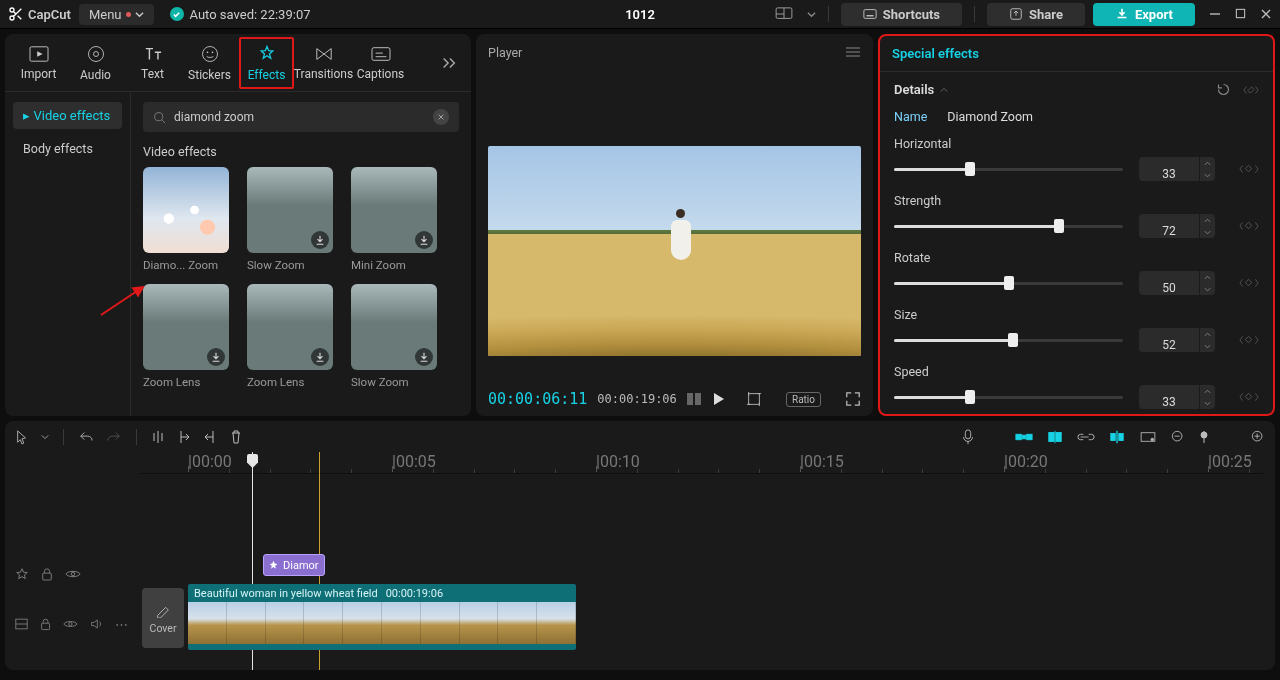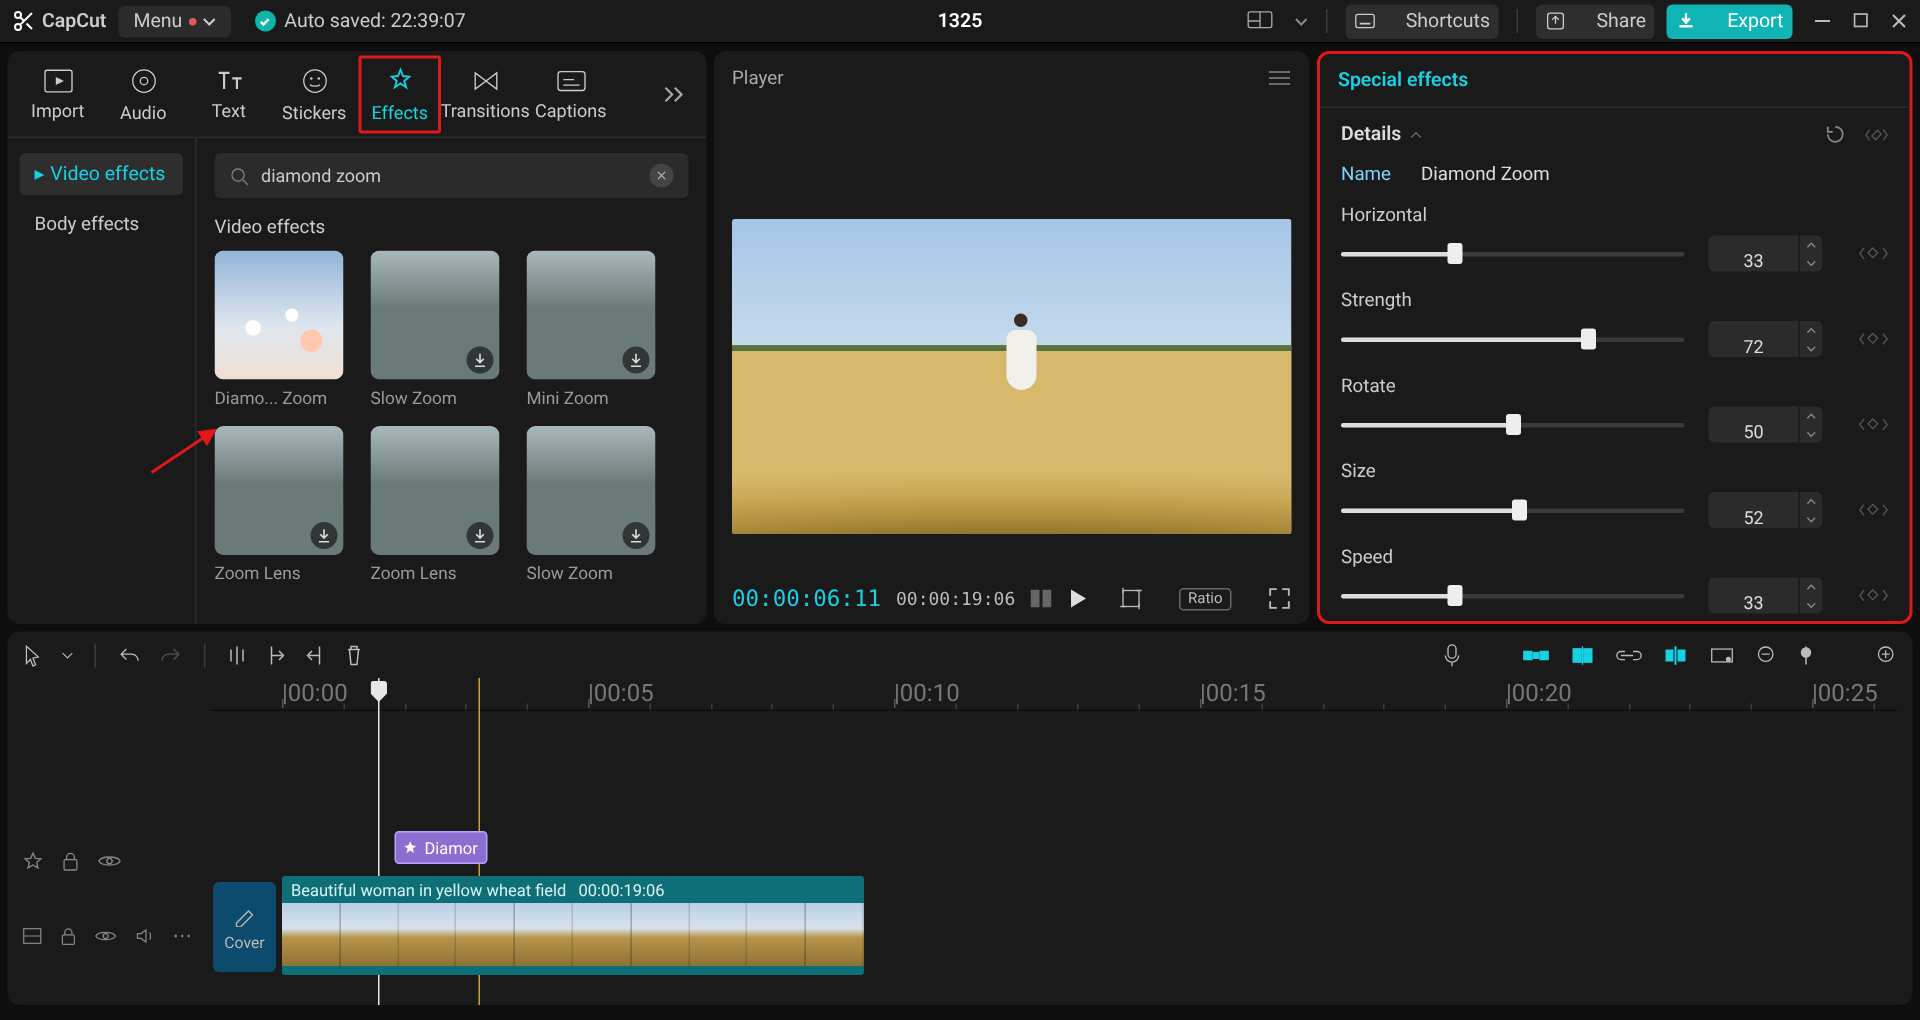--- a/index.html
+++ b/index.html
@@ -9,21 +9,21 @@
 .titlebar{height:29px;background:#1a1a1a;display:flex;align-items:center;padding:0 8px;gap:8px;border-bottom:1px solid #000}
 .logo{display:flex;align-items:center;gap:4px;font-weight:600;color:#fff;font-size:12px}
 .menu-btn{background:#2b2b2b;border-radius:4px;padding:3px 10px;display:flex;align-items:center;gap:4px;color:#ddd;font-size:12px}
 .menu-btn .dot{width:5px;height:5px;border-radius:50%;background:#e05a5a}
 .autosave{display:flex;align-items:center;gap:6px;color:#888;font-size:12px;margin-left:8px}
 .autosave .tick{width:14px;height:14px;border-radius:50%;background:#0fb5a6;display:flex;align-items:center;justify-content:center}
 .title-center{position:absolute;left:50%;top:0;height:29px;transform:translateX(-50%);display:flex;align-items:center;font-weight:600;color:#fff;font-size:13px}
 .title-right{margin-left:auto;display:flex;align-items:center;gap:8px}
 .tb-icbtn{padding:4px 6px;border-radius:4px;color:#aaa}
 .vsep{width:1px;height:16px;background:#393939;margin:0 4px}
-.btn-chip{background:#2e2e2e;border-radius:4px;padding:4px 6px;display:flex;align-items:center;gap:20px;color:#ddd;font-size:12px;font-weight:400}
+.btn-chip{background:#2e2e2e;border-radius:4px;padding:4px 22px;display:flex;align-items:center;gap:6px;color:#ddd;font-size:12px;font-weight:700}
 .btn-export{background:#0fb5b5}
 .btn-export *{color:#fff}
 .win-ctrls{display:flex;gap:14px;margin-left:6px}
 
 .main{display:grid;grid-template-columns:466px 397px 1fr;gap:5px;padding:5px;height:392px}
 .panel{background:#1a1a1a;border-radius:8px;position:relative;overflow:hidden}
 
 .lib-tabs{height:58px;display:flex;align-items:center;padding:0 6px;border-bottom:1px solid #2b2b2b;gap:2px}
 .lib-tab{width:55px;display:flex;flex-direction:column;align-items:center;justify-content:center;gap:4px;cursor:pointer}
 .lib-tab .lbl{font-size:12px;color:#ccc}
@@ -109,21 +109,21 @@
 .grow svg *{stroke:#888}
 .tracks{position:absolute;left:135px;right:10px;top:22px;bottom:0}
 .fx-clip{position:absolute;height:22px;background:#8a6fd1;border:1px solid #b9a2ff;border-radius:3px;display:flex;align-items:center;gap:4px;padding:0 4px;overflow:hidden}
 .fx-clip *{color:#fff;font-size:11px}
 .vid-clip{position:absolute;border-radius:2px;overflow:hidden}
 .vid-clip .hdr{height:18px;background:#0f6f77;display:flex;align-items:center;gap:8px;padding:0 6px}
 .vid-clip .hdr *{color:#d6f3f5;font-size:11px}
 .vid-clip .frames{height:42px;display:flex}
 .vid-clip .frames div{flex:1;background:linear-gradient(180deg,#b9cfe6 0%,#d7e2ea 40%,#b7944a 55%,#8f7135 100%);border-right:1px solid rgba(0,0,0,.15)}
 .vid-clip .ftr{height:6px;background:#0f6f77}
-.cover-btn{position:absolute;width:42px;height:60px;border-radius:4px;background:#0c4a6e;display:flex;flex-direction:column;align-items:center;justify-content:center;gap:4px}
+.cover-btn{position:absolute;width:42px;height:60px;border-radius:4px;background:#404040;display:flex;flex-direction:column;align-items:center;justify-content:center;gap:4px}
 .cover-btn .t{font-size:10.5px;color:#bbb}
 </style>
 </head>
 <body>
 
 <div class="titlebar">
   <div class="logo">
     <svg width="16" height="16" viewBox="0 0 24 24">
         <path d="M6 9a3 3 0 100-6 3 3 0 000 6zM6 21a3 3 0 100-6 3 3 0 000 6zM20 4L8.12 15.88M14.47 14.48L20 20M8.12 8.12L12 12" stroke="#fff" stroke-width="2" fill="none"></path>
       </svg>
@@ -137,21 +137,21 @@
       </svg>
   </div>
   <div class="autosave">
     <div class="tick">
         <svg width="9" height="9" viewBox="0 0 10 10">
           <path d="M2 5l2 2 4-4" stroke="#fff" stroke-width="1.8" fill="none"></path>
         </svg>
       </div>
     <span>Auto saved: 22:39:07</span>
   </div>
-  <div class="title-center">1325</div>
+  <div class="title-center">1012</div>
   <div class="title-right">
     <div class="tb-icbtn">
         <svg width="18" height="14" viewBox="0 0 20 16">
           <rect x="1" y="1" width="18" height="12" rx="1.5" stroke="#aaa" fill="none"></rect>
           <line x1="10" y1="1" x2="10" y2="13" stroke="#aaa"></line>
           <line x1="1" y1="8" x2="10" y2="8" stroke="#aaa"></line>
         </svg>
       </div>
     <svg width="9" height="9" viewBox="0 0 10 10">
         <path d="M1 3l4 4 4-4" stroke="#888" stroke-width="1.5" fill="none"></path>

